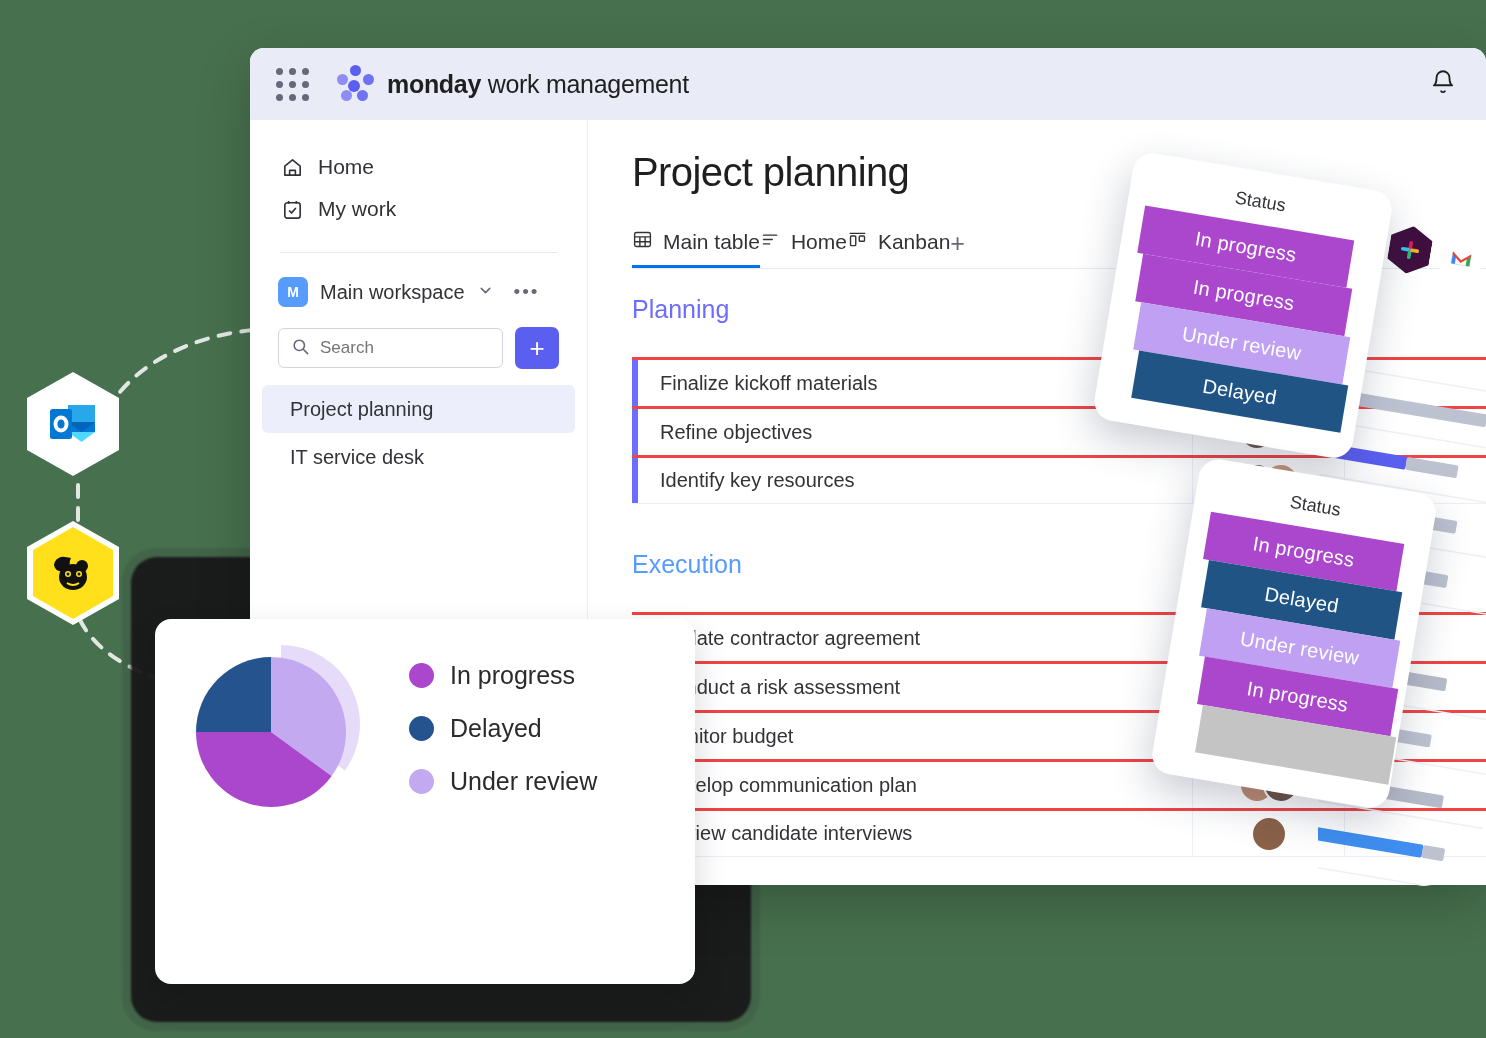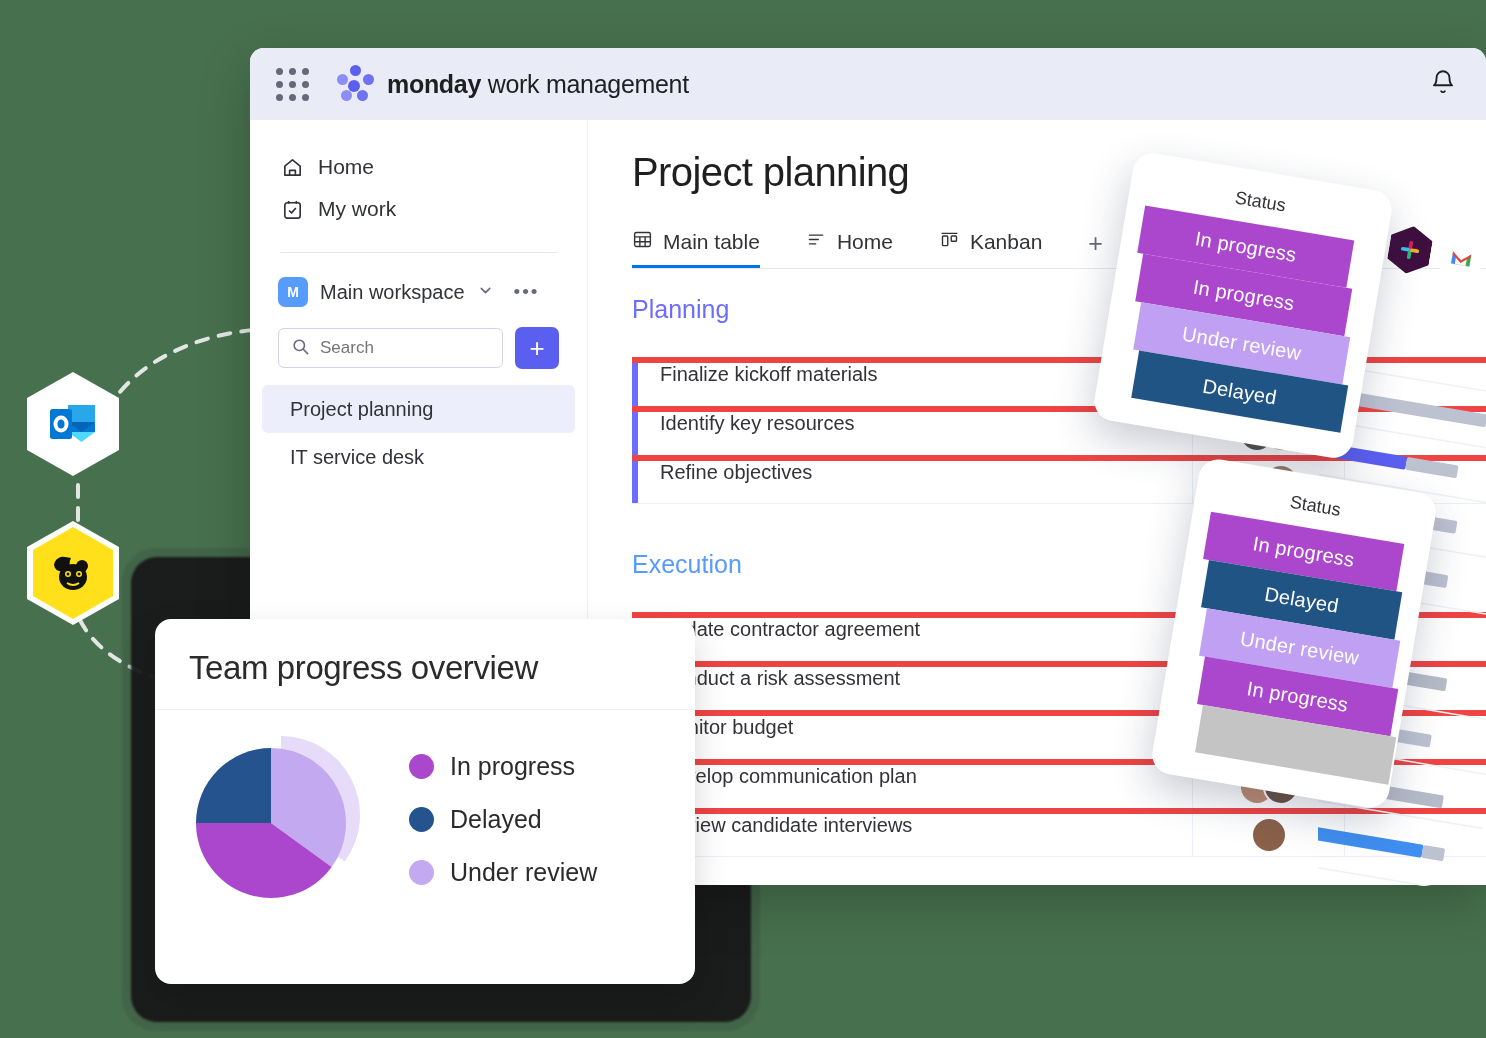--- a/index.html
+++ b/index.html
@@ -120,36 +120,36 @@
   .boardlist { margin-top: 16px; }
   .boarditem {
     height: 48px; display: flex; align-items: center;
     padding: 0 28px; font-size: 20px; color: #323338;
     margin: 0 12px; border-radius: 6px;
   }
   .boarditem.active { background: #eceefb; }
 
   .main { flex: 1; padding: 30px 0 0 44px; position: relative; background: #fff; min-width: 0; }
   .page-title { font-size: 40px; color: #1f1f1f; font-weight: 400; letter-spacing: -.6px; }
-  .tabs { display: flex; align-items: flex-end; gap: 46px; margin-top: 34px;
+  .tabs { display: flex; align-items: flex-end; margin-top: 34px;
           border-bottom: 1px solid #e6e9ef; padding-right: 40px; }
   .tab { display: flex; align-items: center; gap: 10px; font-size: 21px; color: #323338;
          padding-bottom: 10px; border-bottom: 3px solid transparent; }
   .tab.active { border-bottom-color: #0073ea; }
   .tab-plus { font-size: 25px; color: #676879; padding-bottom: 10px; }
 
   .group-title { font-size: 25px; margin: 26px 0 12px 0; }
   .group-title.planning { color: #6c6cff; }
   .group-title.execution { color: #579bfc; }
 
   .tbl { width: 100%; }
   .thead { display: flex; }
   .thead .sp { flex: 1; }
   .colh { width: 152px; text-align: center; font-size: 18px; color: #323338; }
-  .trow { display: flex; align-items: flex-start; height: 49px; border-top: 6px solid #ef4444;
+  .trow { display: flex; align-items: center; height: 49px; border-top: 3px solid #ef4444;
           position: relative; }
   .trow:last-child { border-bottom: 1px solid #eceff5; }
   .trow .accent { position: absolute; left: 0; top: 0; bottom: 0; width: 6px; }
   .planning-rows .trow .accent { background: #6c6cff; }
   .tcell-name { flex: 1; padding-left: 28px; font-size: 20px; color: #323338; }
   .tcell-owner { width: 152px; display: flex; align-items: center; justify-content: center;
                  border-left: 1px solid #eceff5; height: 100%; }
   .tcell-status { width: 142px; border-left: 1px solid #eceff5; height: 100%; }
 
   .av { width: 36px; height: 36px; border-radius: 50%; display: inline-block;
@@ -391,33 +391,33 @@
           <div class="trow">
             <span class="accent"></span>
             <div class="tcell-name">Finalize kickoff materials</div>
             <div class="tcell-owner">
               <span class="av" style="background:#d8a38a;"></span>
             </div>
             <div class="tcell-status"></div>
           </div>
           <div class="trow">
             <span class="accent"></span>
+            <div class="tcell-name">Refine objectives</div>
+            <div class="tcell-owner">
+              <span class="av" style="background:#6e5a52;"></span>
+              <span class="av av2" style="background:#9a7f6e;"></span>
+            </div>
+            <div class="tcell-status"></div>
+          </div>
+          <div class="trow">
+            <span class="accent"></span>
             <div class="tcell-name">Identify key resources</div>
             <div class="tcell-owner">
               <span class="av" style="background:#56534f;"></span>
               <span class="av av2" style="background:#c99a7c;"></span>
-            </div>
-            <div class="tcell-status"></div>
-          </div>
-          <div class="trow">
-            <span class="accent"></span>
-            <div class="tcell-name">Refine objectives</div>
-            <div class="tcell-owner">
-              <span class="av" style="background:#6e5a52;"></span>
-              <span class="av av2" style="background:#9a7f6e;"></span>
             </div>
             <div class="tcell-status"></div>
           </div>
         </div>
 
         <div class="group-title execution" style="margin-top:46px;">Execution</div>
         <div class="tbl execution-rows">
           <div class="thead">
             <div class="sp"></div>
             <div class="colh">Owner</div>
@@ -528,21 +528,20 @@
   <div class="statuscard" id="status-card-2">
     <div class="sc-title">Status</div>
     <div class="chip c1" style="background:#ab47cd">In progress</div>
     <div class="chip c2" style="background:#1f5484">Delayed</div>
     <div class="chip c3" style="background:#bfa0f2">Under review</div>
     <div class="chip c4" style="background:#ab47cd">In progress</div>
     <div class="chip c5" style="background:#c4c4c4"></div>
   </div>
 
   <div class="chartcard">
-    <div class="cc-head">Team progress overview</div>
     <div class="cc-body">
       <div class="pie-wrap">
         <svg width="172" height="182" viewBox="0 0 172 182" id="pie-svg">
             <path d="M 88 87 L 88 8 A 79 79 0 0 1 151.91234255562085 133.43503493110538 Z" fill="#c3a9f0" opacity="0.42"></path>
             <path d="M 78 95 L 78 20 A 75 75 0 0 1 138.67627457812105 139.0838939219355 Z" fill="#c3a9f0"></path>
             <path d="M 78 95 L 138.67627457812105 139.0838939219355 A 75 75 0 0 1 3 95.00000000000001 Z" fill="#ab47cd"></path>
             <path d="M 78 95 L 3 95.00000000000001 A 75 75 0 0 1 77.99999999999999 20 Z" fill="#24538d"></path>
           </svg>
       </div>
       <div class="legend">

